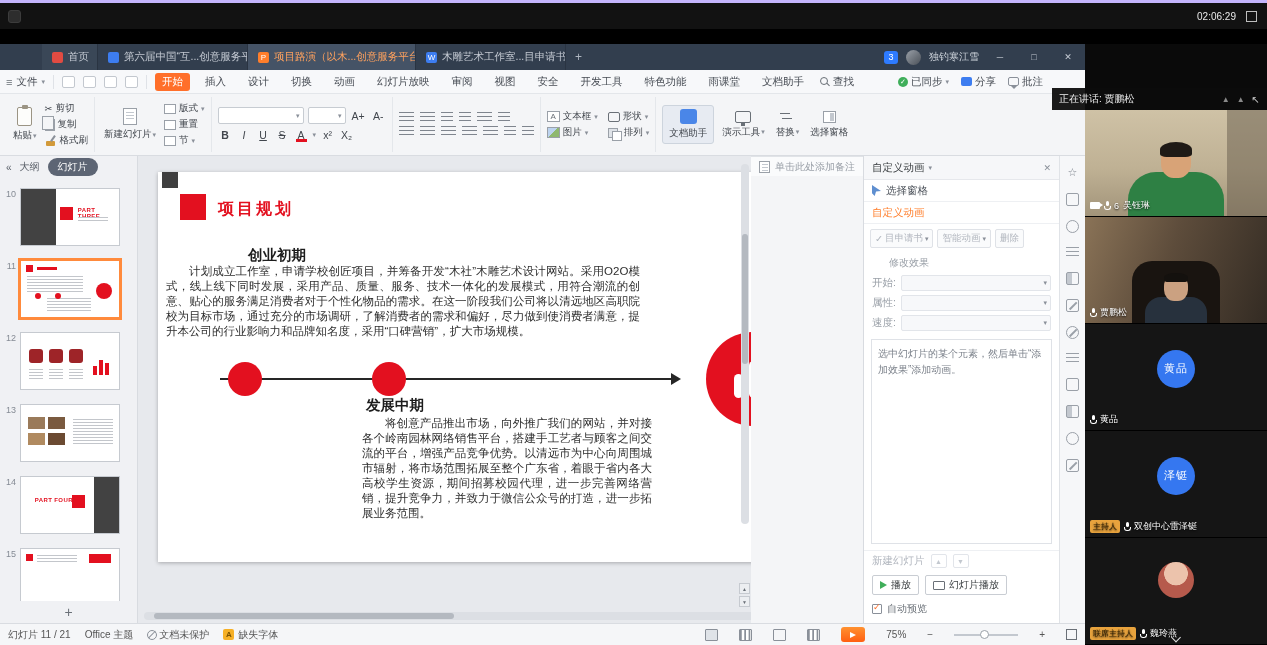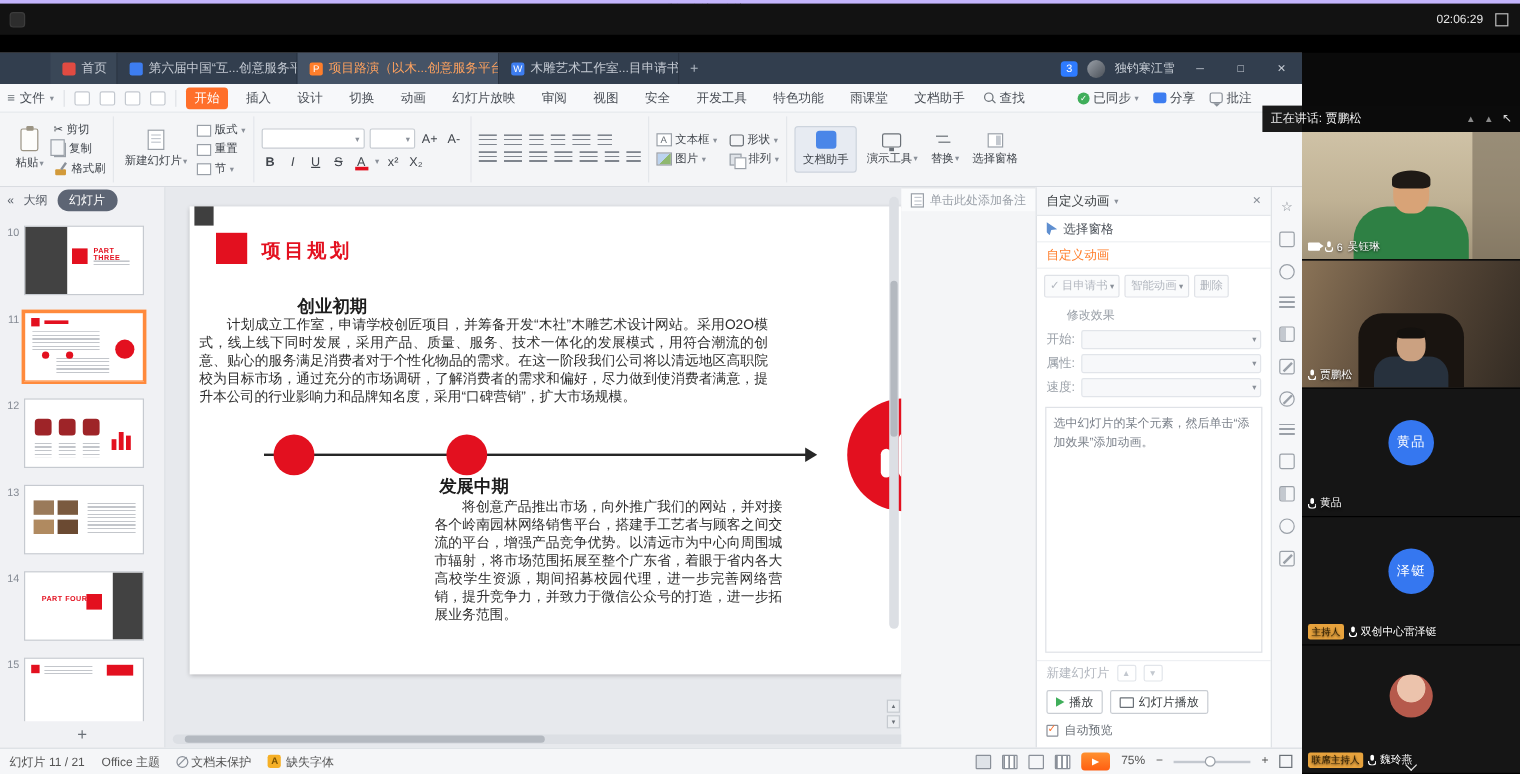--- a/index.html
+++ b/index.html
@@ -197,21 +197,21 @@
   .sico.dg{position:relative;}
   .sico.dg::after{content:"";position:absolute;left:1px;top:5px;width:10px;height:1.5px;background:#9aa0a8;transform:rotate(-45deg);}
 
   
   .statusbar{height:22px;background:#f5f6f8;border-top:1px solid #d9dce1;display:flex;align-items:center;gap:14px;
     padding:0 8px;font-size:10px;color:#555;flex:0 0 auto;}
   .noprot{width:10px;height:10px;border:1.2px solid #8a9099;border-radius:50%;position:relative;}
   .noprot::after{content:"";position:absolute;left:-1px;top:3.6px;width:10px;height:1.2px;background:#8a9099;transform:rotate(-45deg);}
   .fontwarn{width:11px;height:11px;background:#f6b026;border-radius:2px;color:#7a5200;font-size:8px;font-weight:bold;
     display:flex;align-items:center;justify-content:center;}
-  .sb-right{margin-left:auto;display:flex;align-items:center;gap:9px;}
+  .sb-right{margin-left:auto;display:flex;align-items:center;gap:21px;}
   .vico{width:13px;height:12px;border:1.2px solid #8a9099;border-radius:1px;}
   .vico.a{background:#dfe3e8;}
   .vico.g{background:linear-gradient(90deg,#8a9099 1.5px,transparent 1.5px) 0 0/4.3px 100%,#fff;}
   .playbtn{width:24px;height:15px;border-radius:3px;background:linear-gradient(180deg,#ff9130,#ff5f12);display:flex;align-items:center;justify-content:center;}
   .playbtn::after{content:"";border-left:6px solid #fff;border-top:3.5px solid transparent;border-bottom:3.5px solid transparent;}
   .ztrack{width:64px;height:2px;background:#c3c8cf;position:relative;}
   .zthumb{position:absolute;left:26px;top:-3.5px;width:9px;height:9px;border-radius:50%;background:#fff;border:1px solid #9aa0a8;}
   .fsico2{width:11px;height:11px;border:1.2px solid #6a7077;}
 
   

